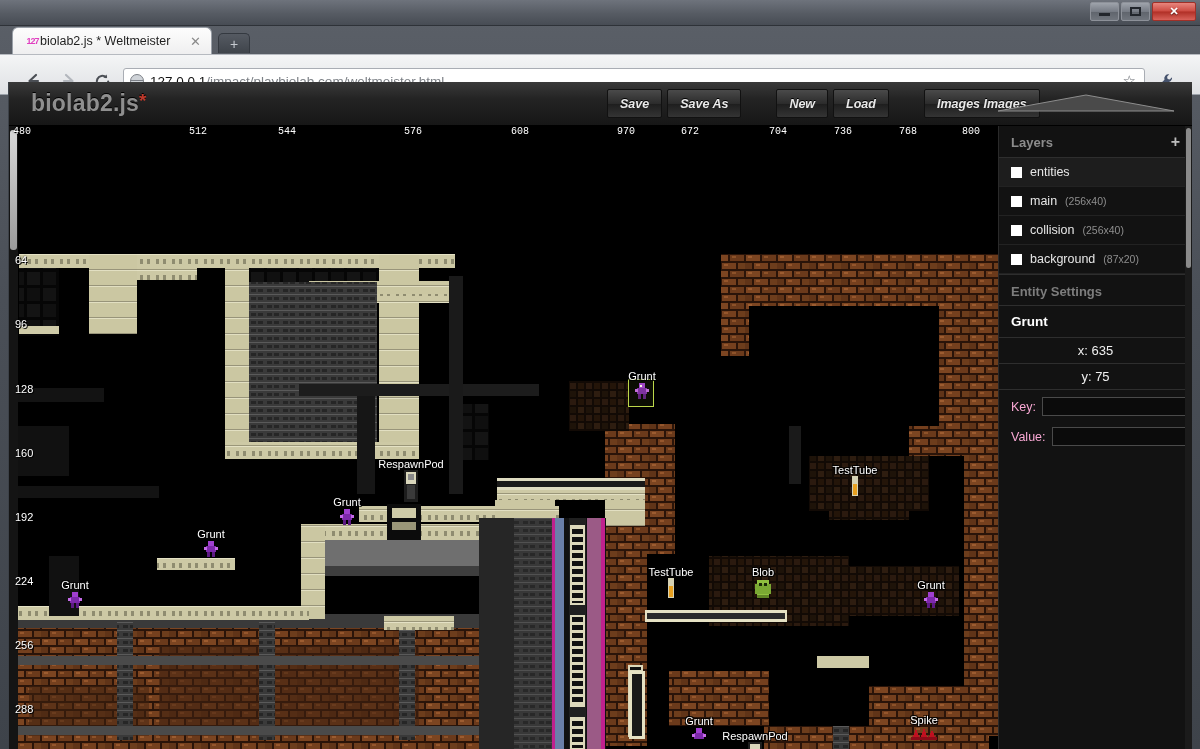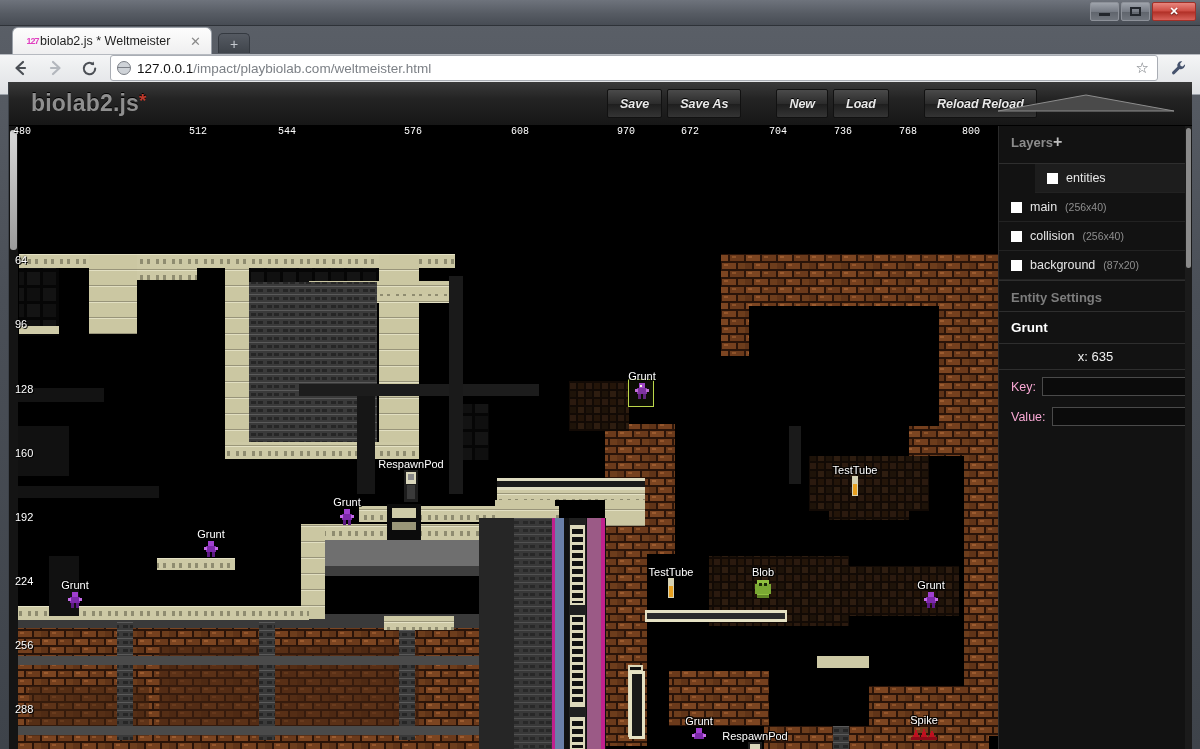--- a/index.html
+++ b/index.html
@@ -55,21 +55,21 @@
     width: 32px; height: 20px; border-radius: 5px 5px 0 0;
     background: linear-gradient(180deg,#555a62 0%,#3f444b 100%);
     color: #c6cad0; font-size: 14px; display: flex; align-items: center; justify-content: center;
     border: 1px solid #343940; border-bottom: none;
   }
 
   
   .navbar {
     height: 41px; background: linear-gradient(180deg,#f4f5f6 0%,#dfe1e4 100%);
     border-top: 1px solid #b6bac0; border-bottom: 1px solid #9aa0a8;
-    display: flex; align-items: flex-start; padding: 0 8px; gap: 8px;
+    display: flex; align-items: flex-end; padding: 0 21px; gap: 8px;
   }
   .nav-ico { width: 26px; height: 26px; display:flex; align-items:center; justify-content:center; color:#4b4f55; }
   .nav-ico.disabled { color: #b3b7bd; }
   .omnibox {
     flex: 1; height: 26px; background: #fff; border: 1px solid #a9adb4; border-radius: 3px;
     display: flex; align-items: center; padding: 0 6px; gap: 6px; position: relative;
   }
   .omnibox .globe {
     width: 14px; height: 14px; border-radius: 50%;
     border: 1.4px solid #7c8087; background: #cfd3d8; flex: none;
@@ -144,31 +144,31 @@
   .scrollbar-left .thumb { position:absolute; left:1px; top: 4px; width: 7px; height: 120px;
     background: linear-gradient(180deg,#d8d8d8,#9a9a9a); border-radius:3px; }
 
   
   .panel {
     position: absolute; right: 0; top: 44px; width: 194px; height: 623px;
     background: #121212; color: #ddd; border-left: 1px solid #2a2a2a;
     font-size: 12.5px;
   }
   .panel-head {
-    display: flex; align-items: center; 
-    padding: 8px 12px 13px 12px; color: #8c8c8c; font-size: 13px; font-weight: bold;
+    display: flex; align-items: center; justify-content: space-between;
+    padding: 8px 12px 7px 12px; color: #8c8c8c; font-size: 13px; font-weight: bold;
     border-bottom: 1px solid #2e2e2e;
   }
   .panel-head .plus { color: #bdbdbd; font-size: 16px; line-height: 1; }
   .layer-row {
     display: flex; align-items: center; gap: 8px;
     padding: 7px 12px; border-bottom: 1px solid #222;
     color: #e6e6e6;
   }
-  .layer-row.active { background: #1d1d1d; margin-left: 36px; }
+  .layer-row.active { background: #1d1d1d; }
   .chk { width: 11px; height: 11px; background: #fff; flex: none; }
   .layer-dim { color: #8e8e8e; font-size: 10.5px; }
   .panel-sub {
     padding: 9px 12px 6px 12px; color: #7d7d7d; font-size: 13px; font-weight: bold;
     border-bottom: 1px solid #2e2e2e; border-top: 1px solid #2e2e2e;
   }
   .ent-name { padding: 8px 12px; font-weight: bold; color: #fff; font-size: 13.5px; border-bottom: 1px solid #2e2e2e; }
   .kv-row {
     text-align: center; padding: 5px 28px; border-bottom: 1px solid #2e2e2e;
     color: #f0f0f0; font-size: 13px;
@@ -246,21 +246,21 @@
 
     <div class="app-header">
       <div class="app-title">
         <span>biolab2.js</span><span class="star-mod">*</span>
       </div>
       <div class="btnbar">
         <div class="appbtn">Save</div>
         <div class="appbtn">Save As</div>
         <div class="appbtn sp">New</div>
         <div class="appbtn">Load</div>
-        <div class="appbtn sp">Reload Reload</div>
+        <div class="appbtn sp">Images Images</div>
       </div>
       <div class="collapse-arrow">
         <svg width="180" height="22" viewBox="0 0 180 22">
           <polygon points="90,3 178,19 2,19" fill="#4a4a4a" stroke="#8d8d8d" stroke-width="1"></polygon>
         </svg>
       </div>
     </div>
 
     <div class="stage">
       <svg class="mapcanvas" width="990" height="623" viewBox="0 0 990 623" shape-rendering="crispEdges">
@@ -611,20 +611,21 @@
       </div>
       <div class="layer-row">
         <span class="chk"></span>
         <span>background</span>
         <span class="layer-dim">(87x20)</span>
       </div>
 
       <div class="panel-sub">Entity Settings</div>
       <div class="ent-name">Grunt</div>
       <div class="kv-row">x: 635</div>
+      <div class="kv-row">y: 75</div>
 
       <div class="field-row">
         <label>Key:</label>
         <span class="inp"></span>
       </div>
       <div class="field-row">
         <label>Value:</label>
         <span class="inp"></span>
       </div>
 

